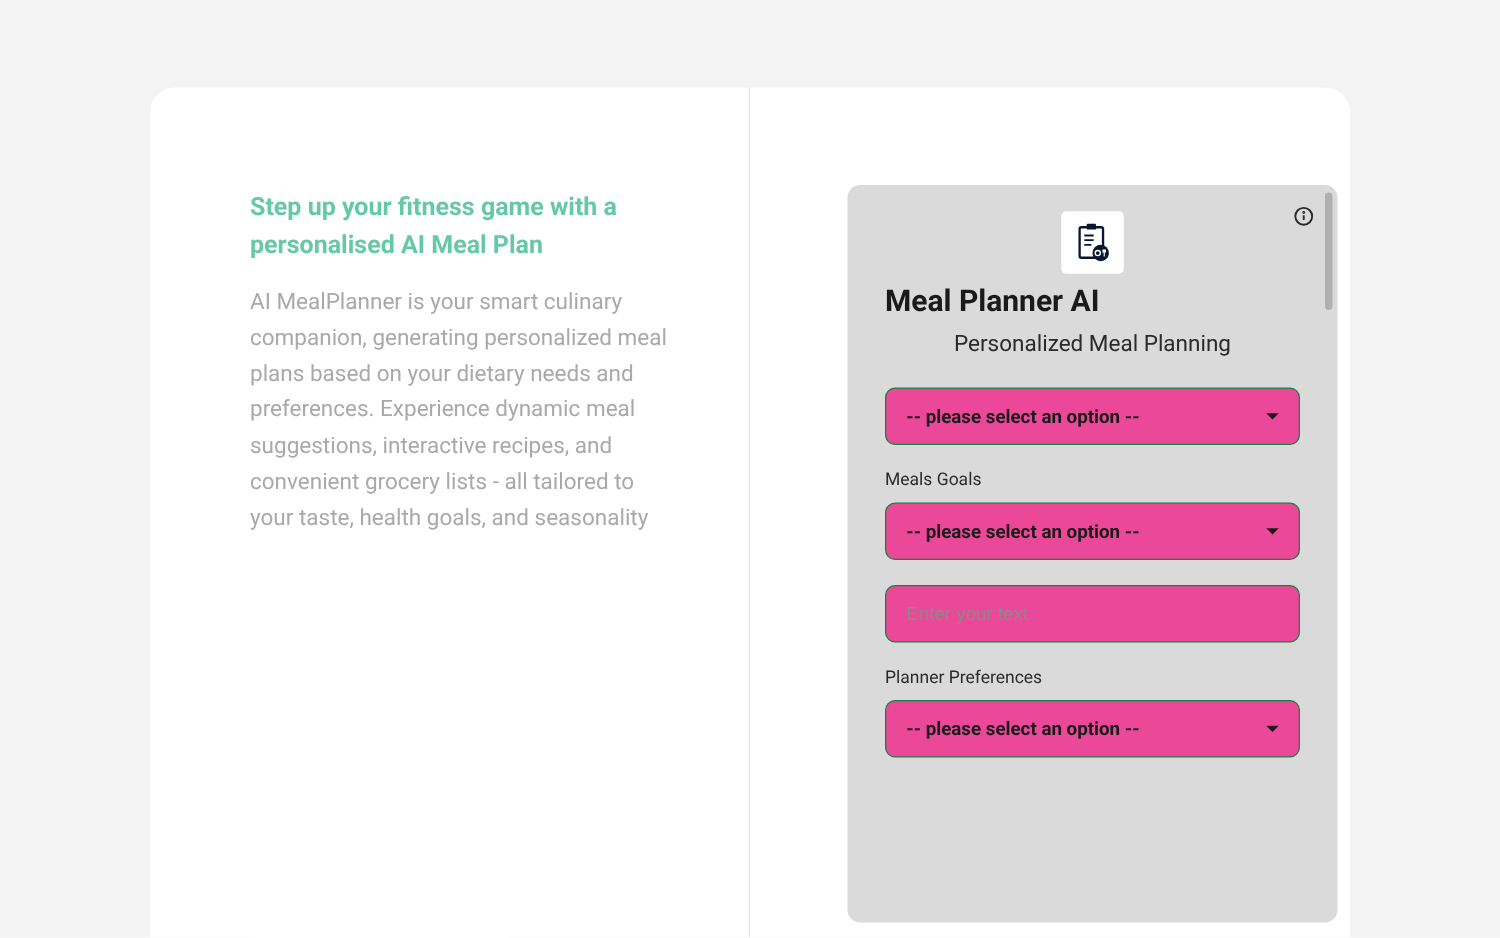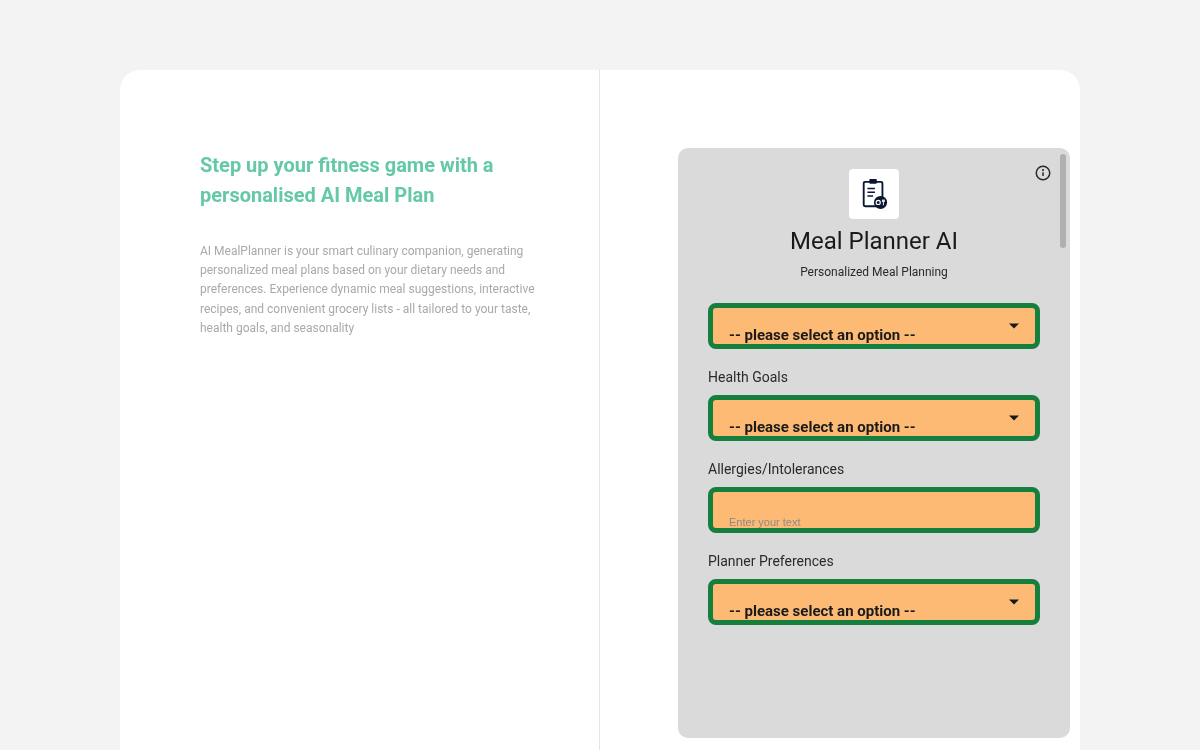--- a/index.html
+++ b/index.html
@@ -33,24 +33,24 @@
     color: #505050;
     line-height: 1.38;
     margin-bottom: 30px;
     letter-spacing: -0.5px;
   }
   .subtitle {
     font-size: 20px;
     font-weight: 700;
     color: #65c9a5;
     line-height: 1.5;
-    margin-bottom: 32px;
+    margin-bottom: 18px;
   }
   .desc {
-    font-size: 12px;
+    font-size: 18px;
     font-weight: 400;
     color: #a9a9a9;
     line-height: 1.6;
   }
   .widget {
     background: #dadada;
     border-radius: 10px;
     padding: 18px 30px 30px 30px;
     position: relative;
     height: 590px;
@@ -79,56 +79,55 @@
     background: #fff;
     border-radius: 4px;
     margin: 3px auto 8px auto;
     display: flex;
     align-items: center;
     justify-content: center;
   }
   .logo-box svg { width: 30px; height: 32px; }
   .widget-title {
     font-size: 24px;
-    font-weight: 400;
+    font-weight: 700;
     color: #1a1a1a;
-    text-align: center;
     margin-bottom: 10px;
   }
   .widget-subtitle {
-    font-size: 12px;
+    font-size: 18px;
     color: #2a2a2a;
     text-align: center;
     margin-bottom: 24px;
   }
   .field-label {
     font-size: 14px;
     color: #2a2a2a;
     margin-bottom: 10px;
   }
   .select, .text-input {
     width: 100%;
     height: 46px;
-    background: #fdba74;
-    border: 5px solid #15803d;
+    background: #ec4899;
+    border: 1px solid #15803d;
     border-radius: 8px;
     padding: 0 16px;
     font-size: 15px;
     color: #1a1a1a;
     margin-bottom: 20px;
     display: flex;
-    align-items: flex-end;
+    align-items: center;
     position: relative;
   }
   .select { cursor: pointer; font-weight: 700; }
   .text-input input {
     border: none;
     outline: none;
     width: 100%;
-    font-size: 11px;
+    font-size: 15px;
     color: #1a1a1a;
     background: transparent;
   }
   .text-input input::placeholder { color: #8a8a8a; font-weight: 400; }
   .caret {
     position: absolute;
     right: 16px;
     top: 50%;
     transform: translateY(-50%);
     width: 0; height: 0;
@@ -169,27 +168,26 @@
         </svg>
       </div>
       <div class="widget-title">Meal Planner AI</div>
       <div class="widget-subtitle">Personalized Meal Planning</div>
 
       <div class="select">
         <span>-- please select an option --</span>
         <span class="caret"></span>
       </div>
 
-      <div class="field-label">Health Goals</div>
+      <div class="field-label">Meals Goals</div>
       <div class="select">
         <span>-- please select an option --</span>
         <span class="caret"></span>
       </div>
 
-      <div class="field-label">Allergies/Intolerances</div>
       <div class="text-input">
         <input type="text" placeholder="Enter your text" style="">
       </div>
 
       <div class="field-label">Planner Preferences</div>
       <div class="select">
         <span>-- please select an option --</span>
         <span class="caret"></span>
       </div>
 

